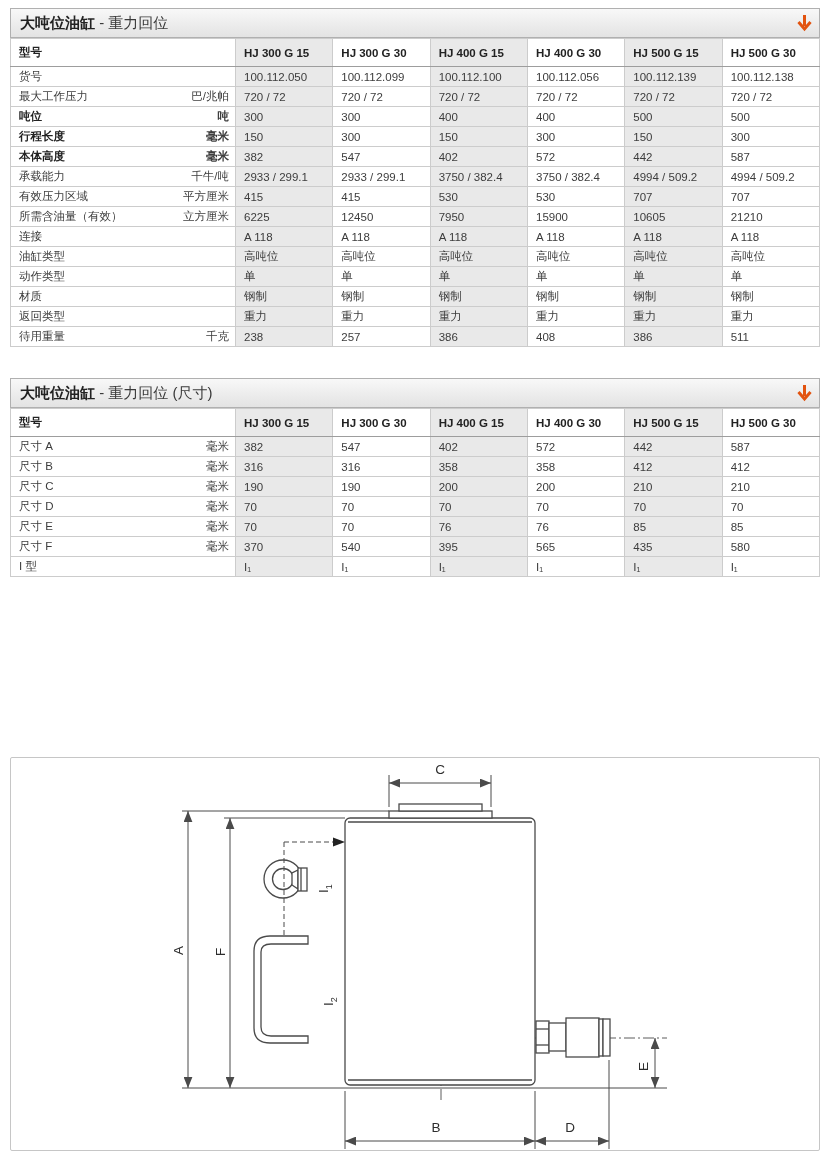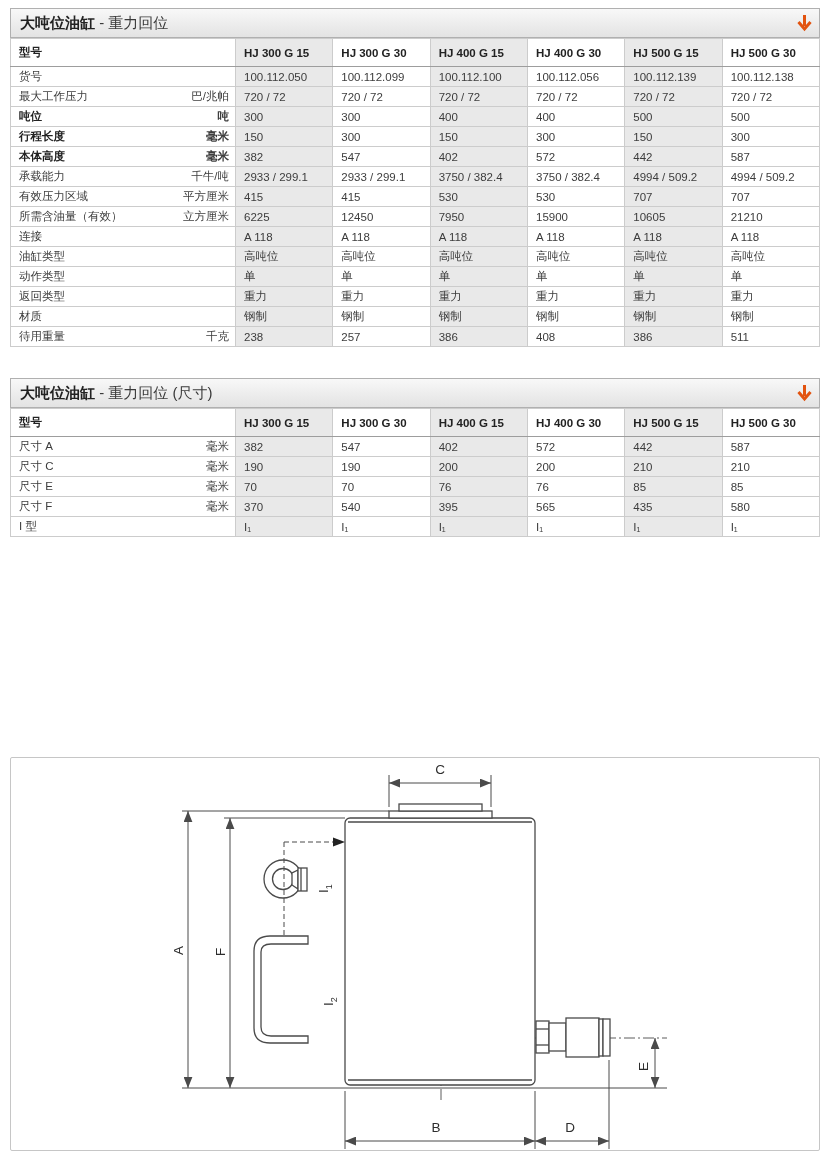--- a/index.html
+++ b/index.html
@@ -237,44 +237,44 @@
           <td class="shade">单</td>
           <td class="">单</td>
           <td class="shade">单</td>
           <td class="">单</td>
           <td class="shade">单</td>
           <td class="">单</td>
         </tr>
         <tr>
           <td>
             <span class="lab-cell">
+              <span>材质</span>
+              <span class="unit"></span>
+            </span>
+          </td>
+          <td class="shade">钢制</td>
+          <td class="">钢制</td>
+          <td class="shade">钢制</td>
+          <td class="">钢制</td>
+          <td class="shade">钢制</td>
+          <td class="">钢制</td>
+        </tr>
+        <tr>
+          <td>
+            <span class="lab-cell">
               <span>返回类型</span>
               <span class="unit"></span>
             </span>
           </td>
           <td class="shade">重力</td>
           <td class="">重力</td>
           <td class="shade">重力</td>
           <td class="">重力</td>
           <td class="shade">重力</td>
           <td class="">重力</td>
-        </tr>
-        <tr>
-          <td>
-            <span class="lab-cell">
-              <span>材质</span>
-              <span class="unit"></span>
-            </span>
-          </td>
-          <td class="shade">钢制</td>
-          <td class="">钢制</td>
-          <td class="shade">钢制</td>
-          <td class="">钢制</td>
-          <td class="shade">钢制</td>
-          <td class="">钢制</td>
         </tr>
         <tr>
           <td>
             <span class="lab-cell">
               <span>待用重量</span>
               <span class="unit">千克</span>
             </span>
           </td>
           <td class="shade">238</td>
           <td class="">257</td>
@@ -329,30 +329,58 @@
           <td class="shade">382</td>
           <td class="">547</td>
           <td class="shade">402</td>
           <td class="">572</td>
           <td class="shade">442</td>
           <td class="">587</td>
         </tr>
         <tr>
           <td>
             <span class="lab-cell">
+              <span>尺寸 B</span>
+              <span class="unit">毫米</span>
+            </span>
+          </td>
+          <td class="shade">316</td>
+          <td class="">316</td>
+          <td class="shade">358</td>
+          <td class="">358</td>
+          <td class="shade">412</td>
+          <td class="">412</td>
+        </tr>
+        <tr>
+          <td>
+            <span class="lab-cell">
               <span>尺寸 C</span>
               <span class="unit">毫米</span>
             </span>
           </td>
           <td class="shade">190</td>
           <td class="">190</td>
           <td class="shade">200</td>
           <td class="">200</td>
           <td class="shade">210</td>
           <td class="">210</td>
+        </tr>
+        <tr>
+          <td>
+            <span class="lab-cell">
+              <span>尺寸 D</span>
+              <span class="unit">毫米</span>
+            </span>
+          </td>
+          <td class="shade">70</td>
+          <td class="">70</td>
+          <td class="shade">70</td>
+          <td class="">70</td>
+          <td class="shade">70</td>
+          <td class="">70</td>
         </tr>
         <tr>
           <td>
             <span class="lab-cell">
               <span>尺寸 E</span>
               <span class="unit">毫米</span>
             </span>
           </td>
           <td class="shade">70</td>
           <td class="">70</td>

